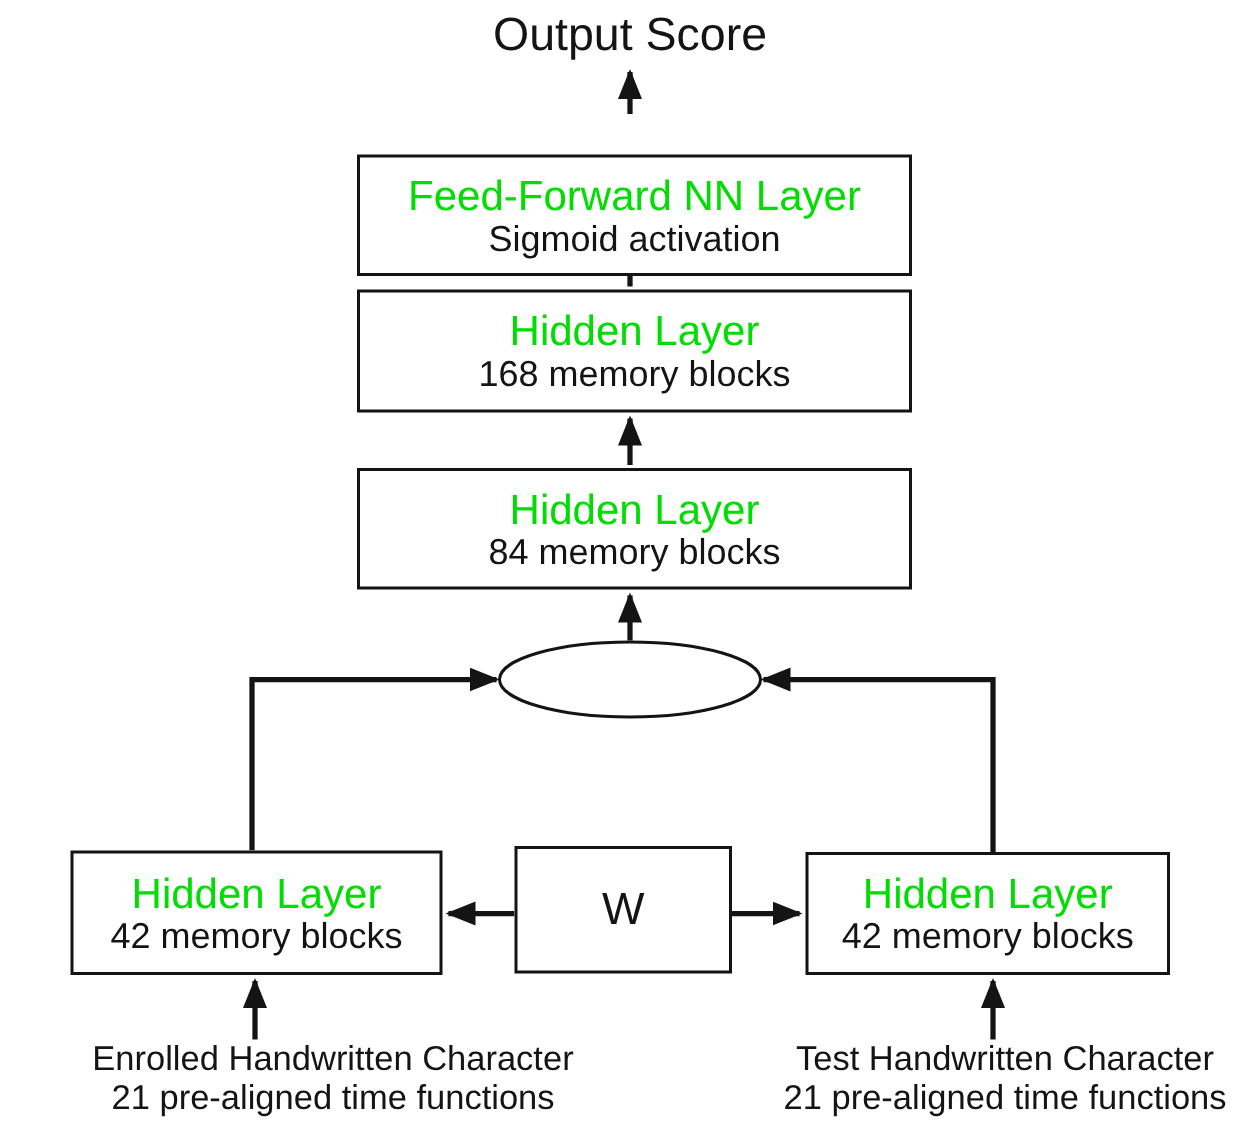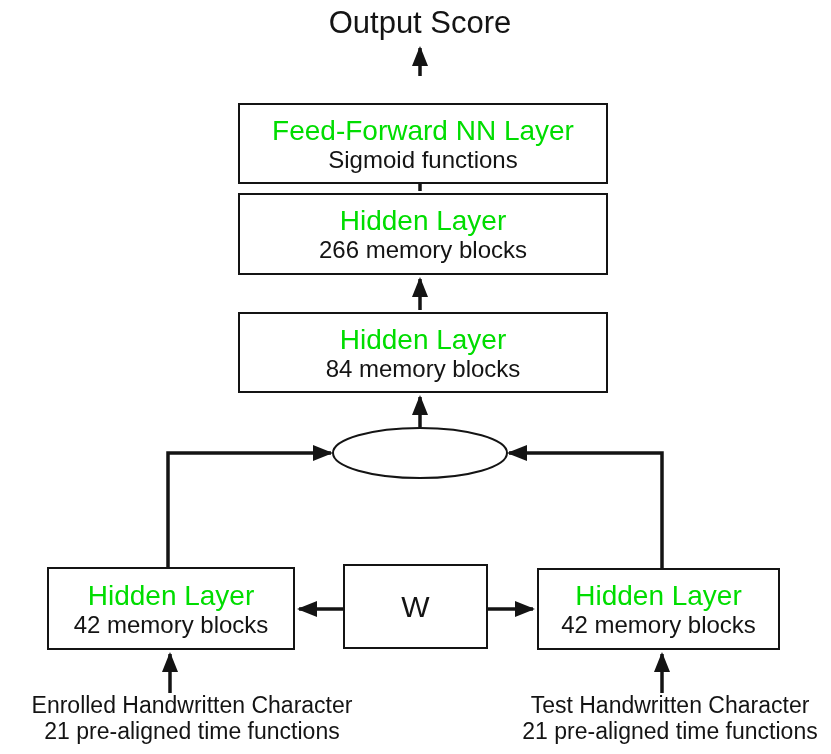--- a/index.html
+++ b/index.html
@@ -82,21 +82,21 @@
     color: var(--text-black, #141414);
   }
   .input-caption {
     position: absolute;
     width: 356px;
     text-align: center;
     font-size: 23px;
     line-height: 26px;
     color: var(--text-black, #141414);
   }
-  #input-caption-left { left: 14px; top: 692px; }
+  #input-caption-left { left: 0px; top: 692px; padding-left: 44px; }
   #input-caption-right { left: 492px; top: 692px; }
 </style>
 </head>
 <body>
 
 <div id="stage">
 
   <svg id="wires" viewBox="0 0 831 754" xmlns="http://www.w3.org/2000/svg">
     <defs>
       <marker id="arrow" markerUnits="userSpaceOnUse" markerWidth="22" markerHeight="18" refX="18" refY="8" orient="auto">
@@ -124,26 +124,26 @@
 
     <path class="wire" d="M170,693 V654" marker-end="url(#arrow)"></path>
 
     <path class="wire" d="M662,693 V654" marker-end="url(#arrow)"></path>
   </svg>
 
   <div id="output-score">Output Score</div>
 
   <div class="node" style="left:238px; top:77px; width:370px; height:81px;margin-top:26px;">
     <div class="node-title">Feed-Forward NN Layer</div>
-    <div class="node-subtitle">Sigmoid functions</div>
+    <div class="node-subtitle">Sigmoid activation</div>
   </div>
 
   <div class="node" style="left:238px; top:193px; width:370px; height:82px;">
     <div class="node-title">Hidden Layer</div>
-    <div class="node-subtitle">266 memory blocks</div>
+    <div class="node-subtitle">168 memory blocks</div>
   </div>
 
   <div class="node" style="left:238px; top:312px; width:370px; height:81px;">
     <div class="node-title">Hidden Layer</div>
     <div class="node-subtitle">84 memory blocks</div>
   </div>
 
 
   <div class="node" style="left:47px; top:567px; width:248px; height:83px;">
     <div class="node-title">Hidden Layer</div>

